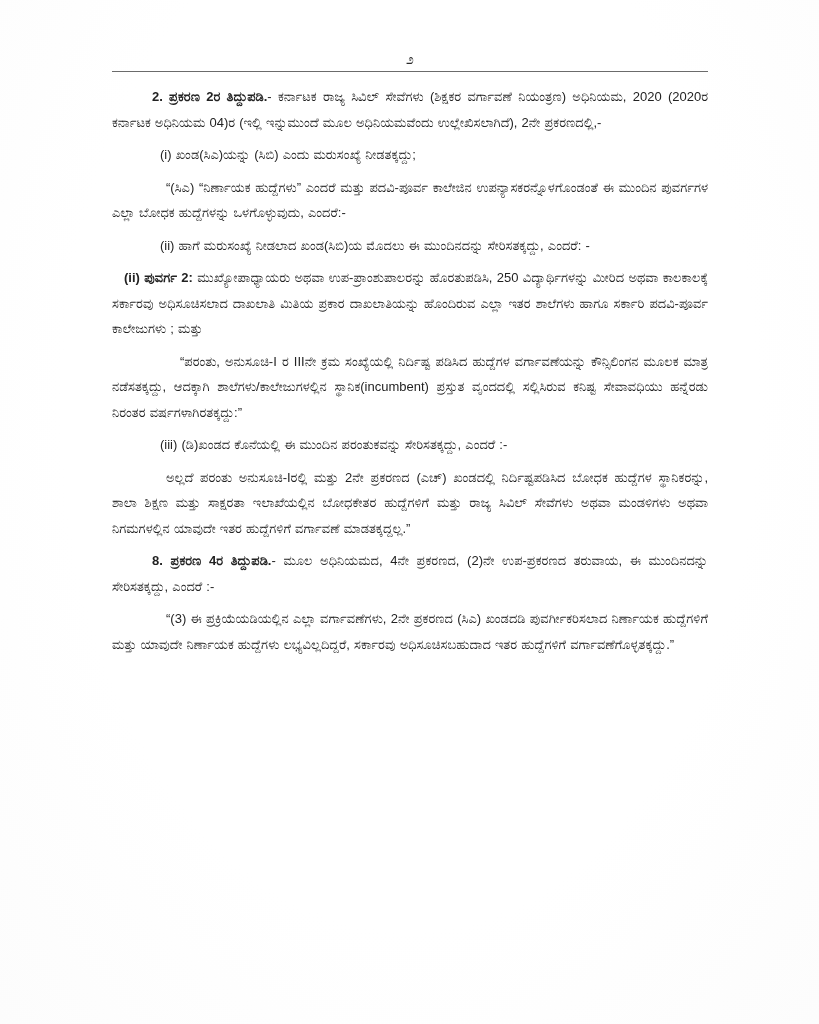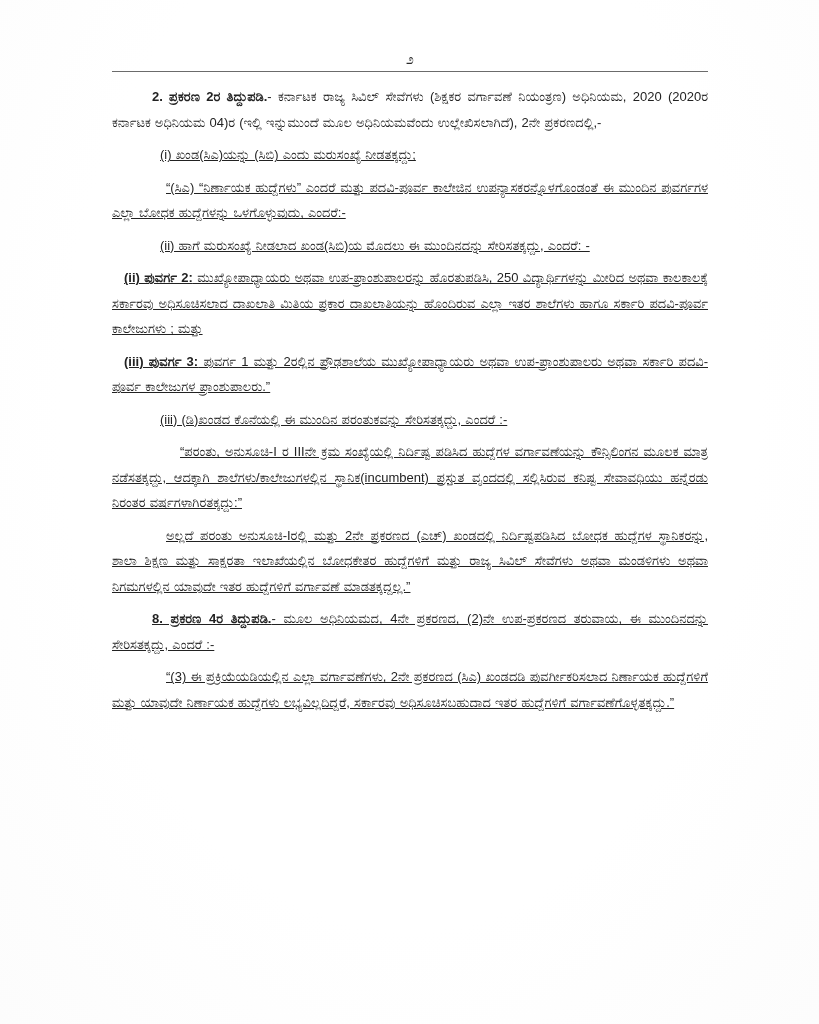--- a/index.html
+++ b/index.html
@@ -56,21 +56,21 @@
     padding: 0;
     text-align: justify;
     text-justify: inter-word;
     font-family: "Liberation Sans", "DejaVu Sans", sans-serif;
     font-size: 13px;
     line-height: 25.5px;
     color: #242424;
     word-spacing: 0.5px;
   }
 
-  p.para + p.para { margin-top: 7px; text-decoration: underline; }
+  p.para + p.para { margin-top: 7px; }
 
   .ind-sec      { text-indent: 40px; }       
   .ind-clause   { text-indent: 48px; }       
   .ind-quote    { text-indent: 54px; }       
   .ind-sub      { margin-left: 36px; text-indent: 12px; }  
   .ind-deep     { margin-left: 0px; text-indent: 68px; }
 
   .bold { font-weight: bold; }
 
   
@@ -87,22 +87,21 @@
     <div class="page-number">೨</div>
 
     <div class="rule"></div>
 
     <div id="body-container">
         <p class="para ind-sec"><span class="bold">2.   ಪ್ರಕರಣ 2ರ ತಿದ್ದುಪಡಿ.</span><span>- ಕರ್ನಾಟಕ ರಾಜ್ಯ ಸಿವಿಲ್ ಸೇವೆಗಳು (ಶಿಕ್ಷಕರ ವರ್ಗಾವಣೆ ನಿಯಂತ್ರಣ)  ಅಧಿನಿಯಮ, 2020 (2020ರ ಕರ್ನಾಟಕ ಅಧಿನಿಯಮ 04)ರ (ಇಲ್ಲಿ ಇನ್ನುಮುಂದೆ ಮೂಲ ಅಧಿನಿಯಮವೆಂದು ಉಲ್ಲೇಖಿಸಲಾಗಿದೆ), 2ನೇ ಪ್ರಕರಣದಲ್ಲಿ,-</span></p>
         <p class="para ind-clause"><span>(i) ಖಂಡ(ಸಿಎ)ಯನ್ನು (ಸಿಬಿ) ಎಂದು ಮರುಸಂಖ್ಯೆ ನೀಡತಕ್ಕದ್ದು;</span></p>
         <p class="para ind-quote"><span>“(ಸಿಎ)  “ನಿರ್ಣಾಯಕ  ಹುದ್ದೆಗಳು”  ಎಂದರೆ  ಮತ್ತು  ಪದವಿ-ಪೂರ್ವ  ಕಾಲೇಜಿನ ಉಪನ್ಯಾಸಕರನ್ನೊಳಗೊಂಡಂತೆ  ಈ  ಮುಂದಿನ  ಪುವರ್ಗಗಳ  ಎಲ್ಲಾ  ಬೋಧಕ  ಹುದ್ದೆಗಳನ್ನು ಒಳಗೊಳ್ಳುವುದು, ಎಂದರೆ:-</span></p>
         <p class="para ind-clause"><span>(ii) ಹಾಗೆ ಮರುಸಂಖ್ಯೆ ನೀಡಲಾದ ಖಂಡ(ಸಿಬಿ)ಯ ಮೊದಲು ಈ ಮುಂದಿನದನ್ನು ಸೇರಿಸತಕ್ಕದ್ದು, ಎಂದರೆ: -</span></p>
         <p class="para ind-sub"><span class="bold">(ii) ಪುವರ್ಗ 2:</span><span> ಮುಖ್ಯೋಪಾಧ್ಯಾಯರು ಅಥವಾ ಉಪ-ಪ್ರಾಂಶುಪಾಲರನ್ನು ಹೊರತುಪಡಿಸಿ, 250 ವಿದ್ಯಾರ್ಥಿಗಳನ್ನು ಮೀರಿದ ಅಥವಾ ಕಾಲಕಾಲಕ್ಕೆ ಸರ್ಕಾರವು ಅಧಿಸೂಚಿಸಲಾದ ದಾಖಲಾತಿ ಮಿತಿಯ ಪ್ರಕಾರ ದಾಖಲಾತಿಯನ್ನು ಹೊಂದಿರುವ ಎಲ್ಲಾ ಇತರ ಶಾಲೆಗಳು ಹಾಗೂ ಸರ್ಕಾರಿ ಪದವಿ-ಪೂರ್ವ ಕಾಲೇಜುಗಳು ; ಮತ್ತು</span></p>
-        <p class="para ind-sub"><span class="bold">(iii) ಪುವರ್ಗ 3:</span><span> ಪುವರ್ಗ 1 ಮತ್ತು 2ರಲ್ಲಿನ ಪ್ರೌಢಶಾಲೆಯ ಮುಖ್ಯೋಪಾಧ್ಯಾಯರು ಅಥವಾ ಉಪ-ಪ್ರಾಂಶುಪಾಲರು ಅಥವಾ ಸರ್ಕಾರಿ ಪದವಿ-ಪೂರ್ವ ಕಾಲೇಜುಗಳ ಪ್ರಾಂಶುಪಾಲರು.”</span></p>
+        <p class="para ind-deep"><span>“ಪರಂತು, ಅನುಸೂಚಿ-I ರ IIIನೇ ಕ್ರಮ ಸಂಖ್ಯೆಯಲ್ಲಿ ನಿರ್ದಿಷ್ಟ ಪಡಿಸಿದ ಹುದ್ದೆಗಳ ವರ್ಗಾವಣೆಯನ್ನು    ಕೌನ್ಸಿಲಿಂಗನ    ಮೂಲಕ    ಮಾತ್ರ    ನಡೆಸತಕ್ಕದ್ದು,    ಆದಕ್ಕಾಗಿ ಶಾಲೆಗಳು/ಕಾಲೇಜುಗಳಲ್ಲಿನ ಸ್ಥಾನಿಕ(incumbent) ಪ್ರಸ್ತುತ ವೃಂದದಲ್ಲಿ ಸಲ್ಲಿಸಿರುವ ಕನಿಷ್ಟ ಸೇವಾವಧಿಯು ಹನ್ನೆರಡು ನಿರಂತರ ವರ್ಷಗಳಾಗಿರತಕ್ಕದ್ದು:”</span></p>
         <p class="para ind-clause"><span>(iii) (ಡಿ)ಖಂಡದ ಕೊನೆಯಲ್ಲಿ ಈ ಮುಂದಿನ ಪರಂತುಕವನ್ನು ಸೇರಿಸತಕ್ಕದ್ದು, ಎಂದರೆ :-</span></p>
-        <p class="para ind-deep"><span>“ಪರಂತು, ಅನುಸೂಚಿ-I ರ IIIನೇ ಕ್ರಮ ಸಂಖ್ಯೆಯಲ್ಲಿ ನಿರ್ದಿಷ್ಟ ಪಡಿಸಿದ ಹುದ್ದೆಗಳ ವರ್ಗಾವಣೆಯನ್ನು    ಕೌನ್ಸಿಲಿಂಗನ    ಮೂಲಕ    ಮಾತ್ರ    ನಡೆಸತಕ್ಕದ್ದು,    ಆದಕ್ಕಾಗಿ ಶಾಲೆಗಳು/ಕಾಲೇಜುಗಳಲ್ಲಿನ ಸ್ಥಾನಿಕ(incumbent) ಪ್ರಸ್ತುತ ವೃಂದದಲ್ಲಿ ಸಲ್ಲಿಸಿರುವ ಕನಿಷ್ಟ ಸೇವಾವಧಿಯು ಹನ್ನೆರಡು ನಿರಂತರ ವರ್ಷಗಳಾಗಿರತಕ್ಕದ್ದು:”</span></p>
         <p class="para ind-quote"><span>ಅಲ್ಲದೆ ಪರಂತು ಅನುಸೂಚಿ-Iರಲ್ಲಿ ಮತ್ತು 2ನೇ ಪ್ರಕರಣದ (ಎಚ್) ಖಂಡದಲ್ಲಿ ನಿರ್ದಿಷ್ಟಪಡಿಸಿದ ಬೋಧಕ ಹುದ್ದೆಗಳ ಸ್ಥಾನಿಕರನ್ನು, ಶಾಲಾ ಶಿಕ್ಷಣ ಮತ್ತು ಸಾಕ್ಷರತಾ ಇಲಾಖೆಯಲ್ಲಿನ ಬೋಧಕೇತರ ಹುದ್ದೆಗಳಿಗೆ ಮತ್ತು ರಾಜ್ಯ ಸಿವಿಲ್ ಸೇವೆಗಳು ಅಥವಾ ಮಂಡಳಿಗಳು ಅಥವಾ ನಿಗಮಗಳಲ್ಲಿನ ಯಾವುದೇ ಇತರ ಹುದ್ದೆಗಳಿಗೆ ವರ್ಗಾವಣೆ ಮಾಡತಕ್ಕದ್ದಲ್ಲ.”</span></p>
         <p class="para ind-sec"><span class="bold">8.   ಪ್ರಕರಣ 4ರ ತಿದ್ದುಪಡಿ.</span><span>- ಮೂಲ ಅಧಿನಿಯಮದ, 4ನೇ ಪ್ರಕರಣದ, (2)ನೇ ಉಪ-ಪ್ರಕರಣದ ತರುವಾಯ, ಈ ಮುಂದಿನದನ್ನು ಸೇರಿಸತಕ್ಕದ್ದು, ಎಂದರೆ :-</span></p>
         <p class="para ind-quote"><span>“(3) ಈ ಪ್ರಕ್ರಿಯೆಯಡಿಯಲ್ಲಿನ ಎಲ್ಲಾ ವರ್ಗಾವಣೆಗಳು, 2ನೇ ಪ್ರಕರಣದ (ಸಿಎ) ಖಂಡದಡಿ ಪುವರ್ಗೀಕರಿಸಲಾದ ನಿರ್ಣಾಯಕ ಹುದ್ದೆಗಳಿಗೆ ಮತ್ತು ಯಾವುದೇ ನಿರ್ಣಾಯಕ ಹುದ್ದೆಗಳು ಲಭ್ಯವಿಲ್ಲದಿದ್ದರೆ, ಸರ್ಕಾರವು ಅಧಿಸೂಚಿಸಬಹುದಾದ ಇತರ ಹುದ್ದೆಗಳಿಗೆ ವರ್ಗಾವಣೆಗೊಳ್ಳತಕ್ಕದ್ದು.”</span></p>
       </div>
 
   </div>
 </div>
 
 </body></html>

